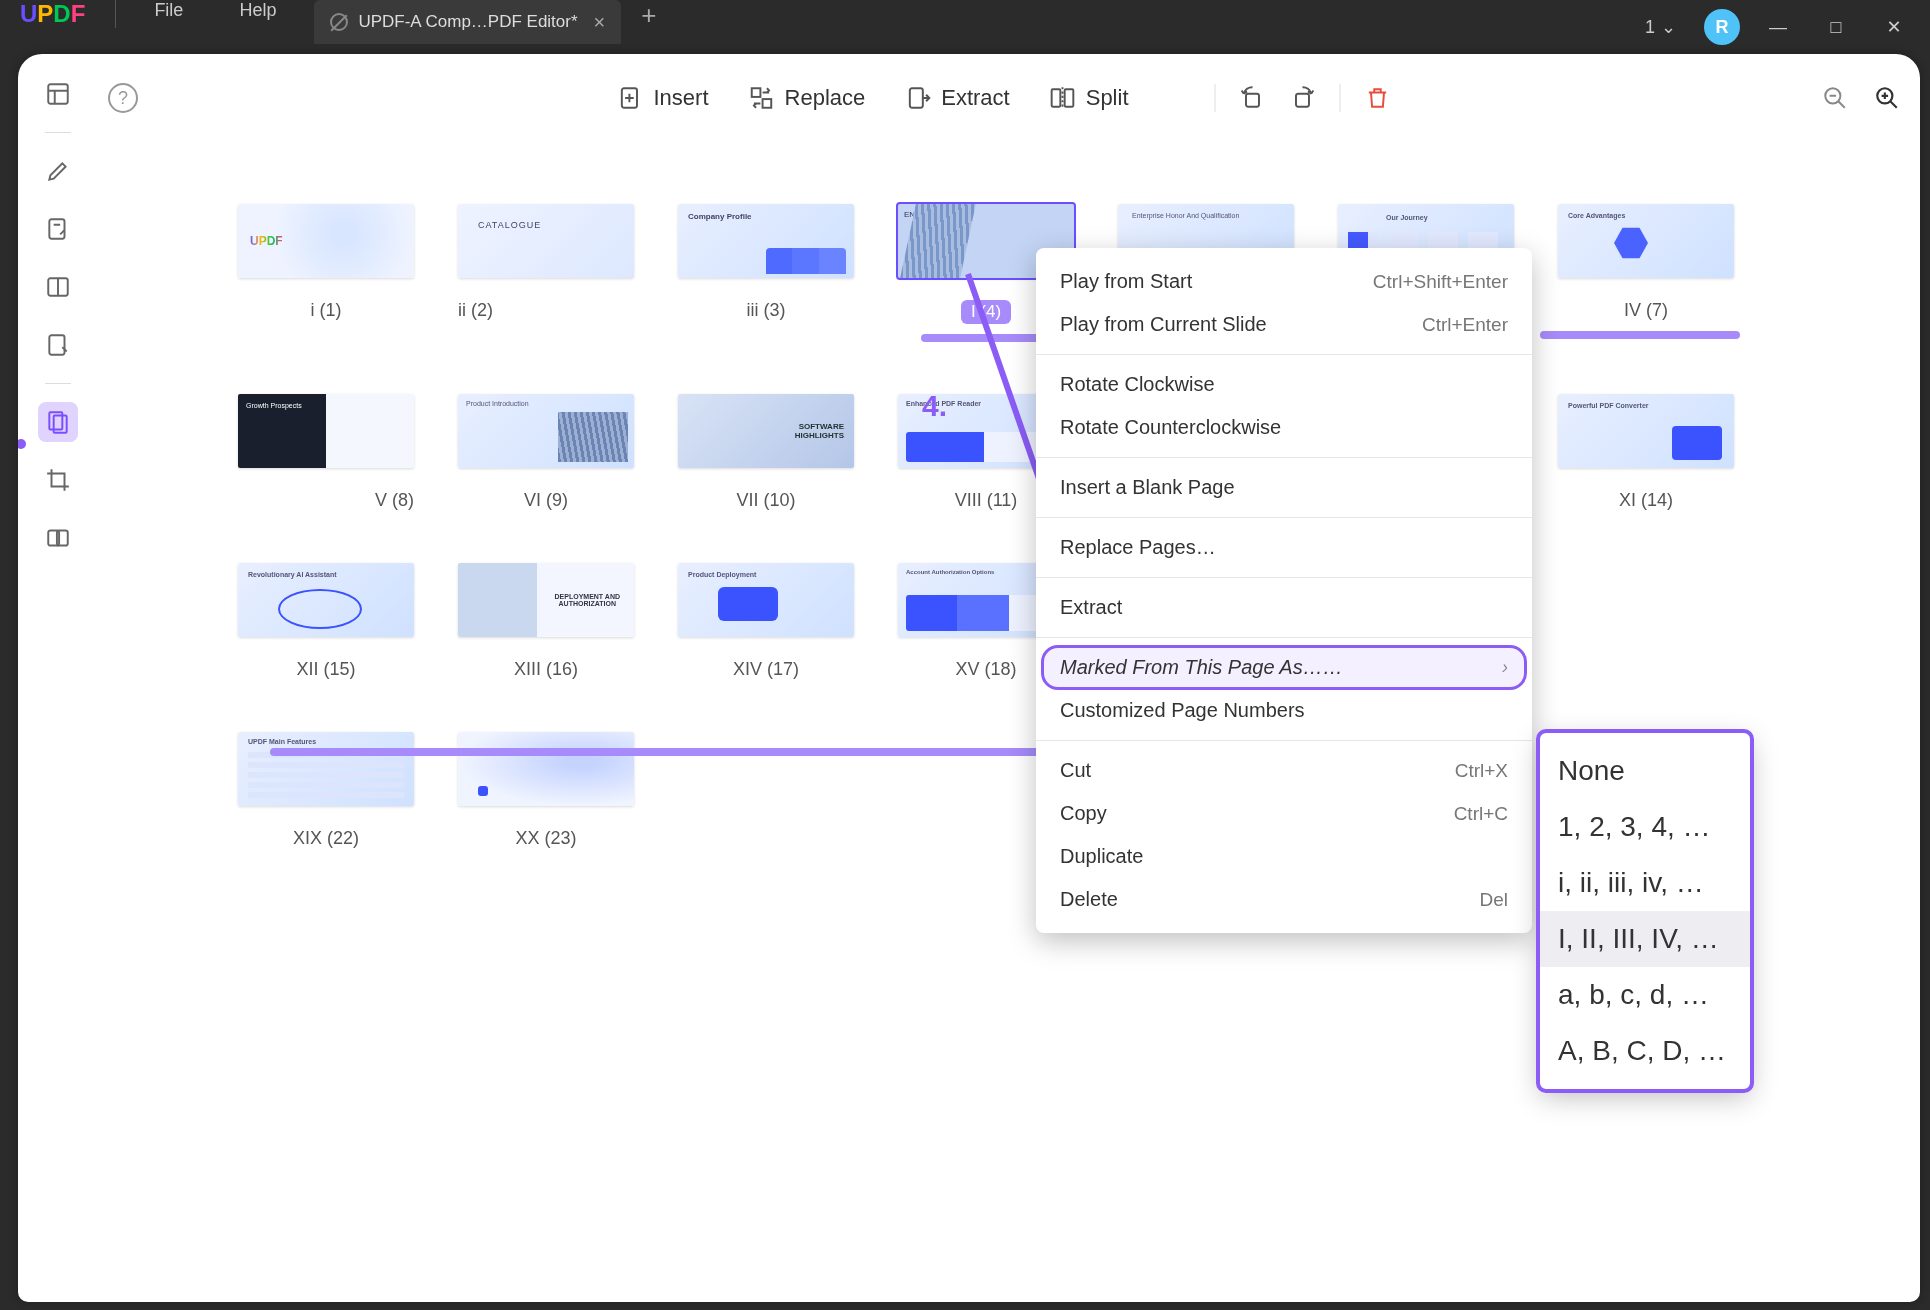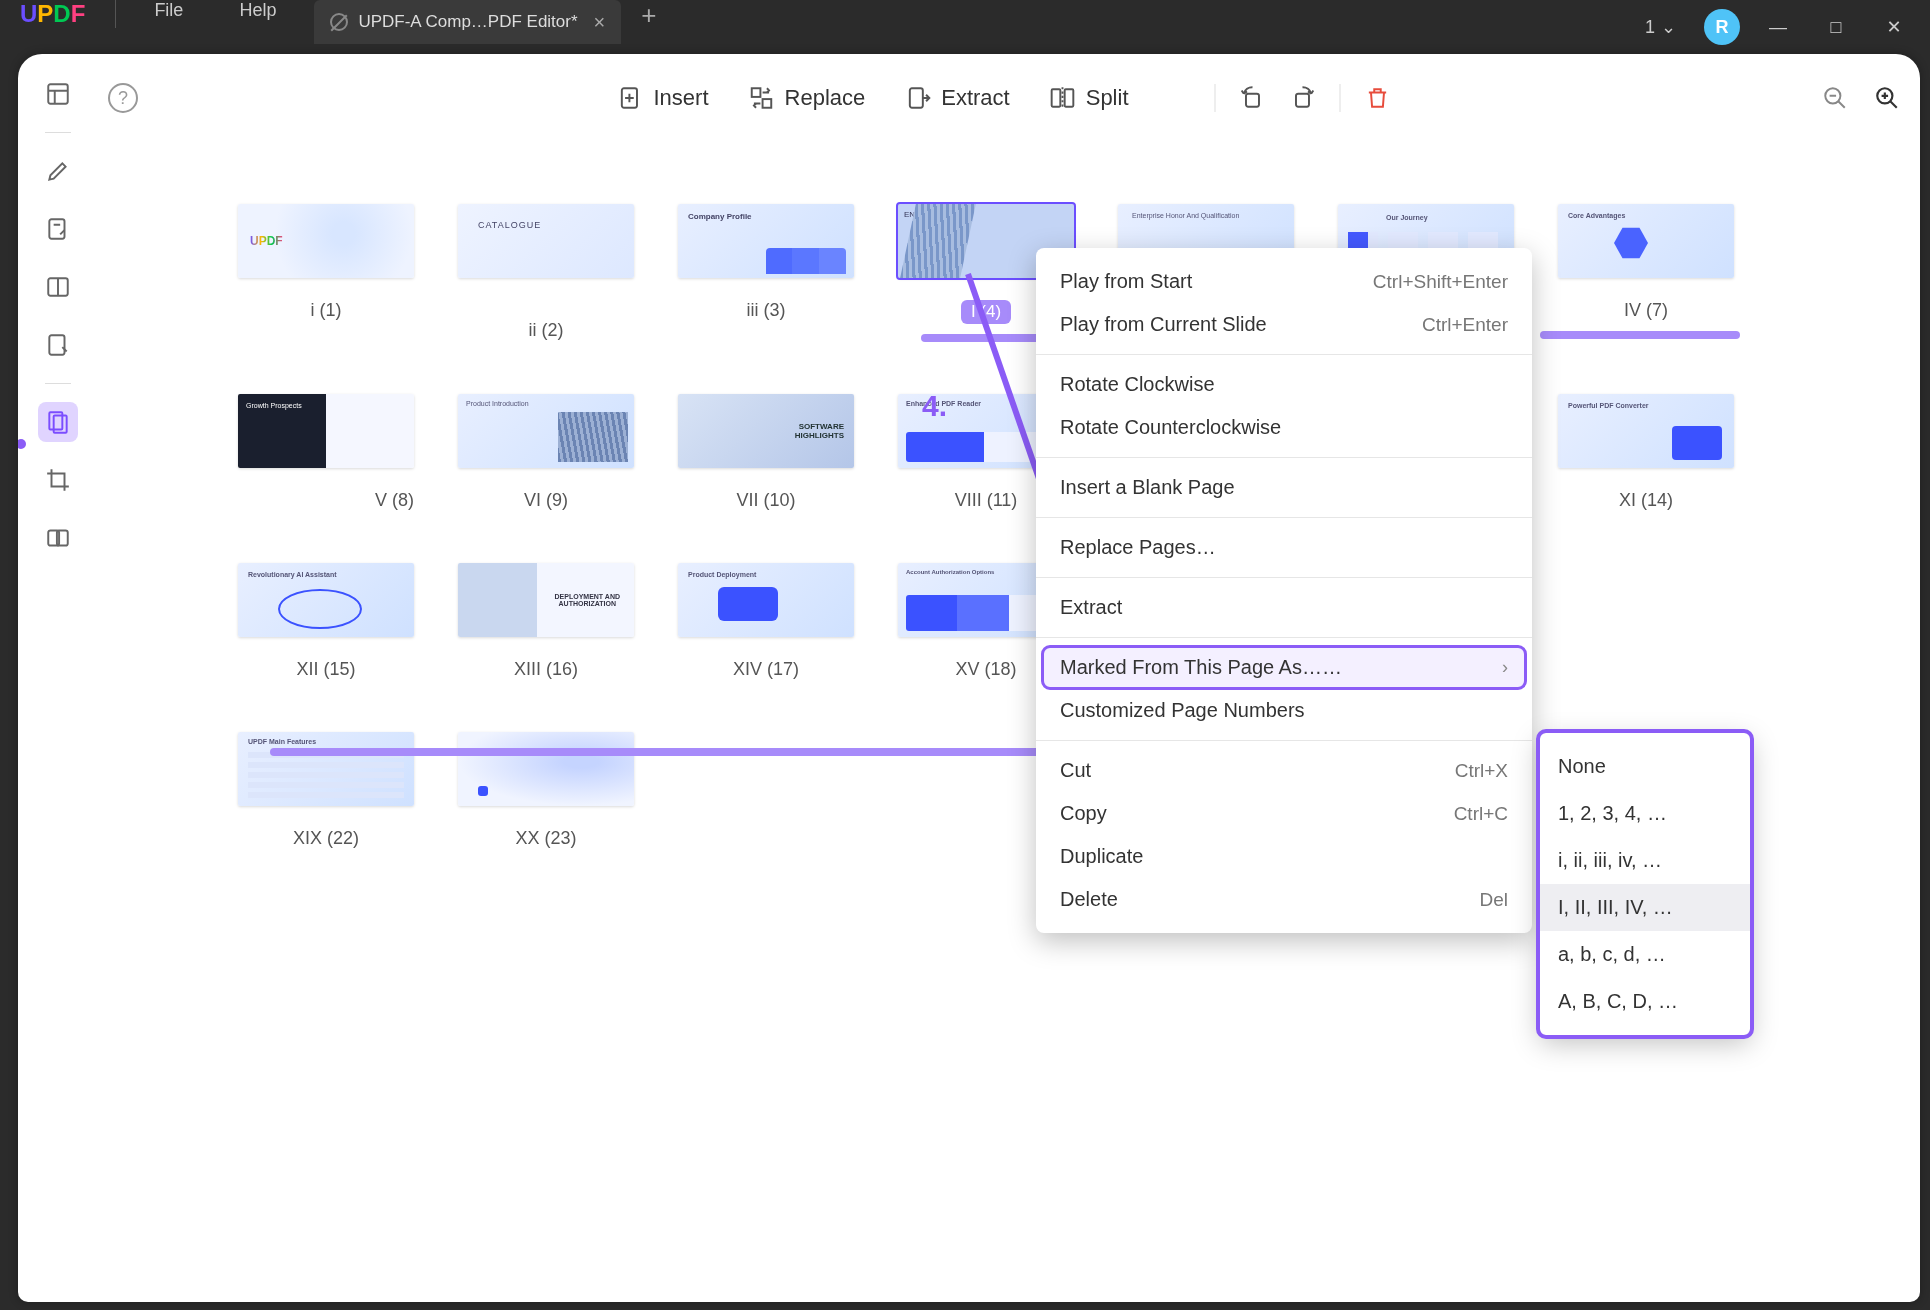--- a/index.html
+++ b/index.html
@@ -94,27 +94,27 @@
 .ta-blob { background: radial-gradient(ellipse at 70% 40%, #c5d4ff 10%, #f0f4ff 70%); }
 .ta-blob::after { content:''; position:absolute; left:20px; bottom:10px; width:10px; height:10px; background:#3b52ff; border-radius:3px; }
 
 
 .ann { position:absolute; color:#8b5cf6; font-size:30px; font-weight:700; }
 .arrow-line { position:absolute; }
 
 
 .ctx { position: absolute; left: 1036px; top: 248px; width: 496px; background: #fff; border-radius: 8px; box-shadow: 0 8px 28px rgba(0,0,0,.25); padding: 12px 0; font-size: 20px; color: #333; }
 .ctx .row { display: flex; align-items:center; justify-content: space-between; padding: 10px 24px; }
-.ctx .row.hl { background:#f4f0ff; outline: 3px solid #8b5cf6; outline-offset: -2px; border-radius:8px; margin: 0 6px; padding: 10px 18px; }
+.ctx .row.hl { background:#f4f0ff; outline: 3px solid #8b5cf6; outline-offset: -2px; border-radius:16px; margin: 0 6px; padding: 10px 18px; font-style: italic; }
 .ctx .sc { color:#777; font-size: 19px; }
 .ctx hr { border:none; border-top:1px solid #e6e6e6; margin: 8px 0; }
 .chev { color:#888; font-size:18px; }
 
 
-.sub { position: absolute; left: 1540px; top: 733px; width: 210px; background: #fff; border-radius: 6px; box-shadow: 0 8px 28px rgba(0,0,0,.25); outline: 4px solid #8b5cf6; padding: 10px 0; font-size: 20px; color:#333; }
+.sub { position: absolute; left: 1540px; top: 733px; width: 210px; background: #fff; border-radius: 6px; box-shadow: 0 8px 28px rgba(0,0,0,.25); outline: 4px solid #8b5cf6; padding: 10px 0; font-size: 28px; color:#333; }
 .sub .srow { padding: 12px 18px; }
 .sub .srow.sel { background: #eeeef2; }
 </style>
 </head>
 <body>
 
 <div class="titlebar">
   <div class="logo">
     <span class="u">U</span><span class="p">P</span><span class="d">D</span><span class="f">F</span>
   </div>
@@ -264,21 +264,21 @@
 
   <div class="grid" id="grid">
       <div class="cell">
         <div class="thumb ta-logo"></div>
         <div style="display: flex; flex-direction: column; align-items: center; gap: 6px; width: 100%;">
           <div class="lbl">i (1)</div>
         </div>
       </div>
       <div class="cell">
         <div class="thumb ta-cat"></div>
-        <div style="display: flex; flex-direction: column; align-items: center; gap: 6px; width: 100%; margin-top: 20px;">
+        <div style="display: flex; flex-direction: column; align-items: flex-start; gap: 6px; width: 100%;">
           <div class="lbl">ii (2)</div>
         </div>
       </div>
       <div class="cell">
         <div class="thumb ta-profile"></div>
         <div style="display: flex; flex-direction: column; align-items: center; gap: 6px; width: 100%;">
           <div class="lbl">iii (3)</div>
         </div>
       </div>
       <div class="cell">

